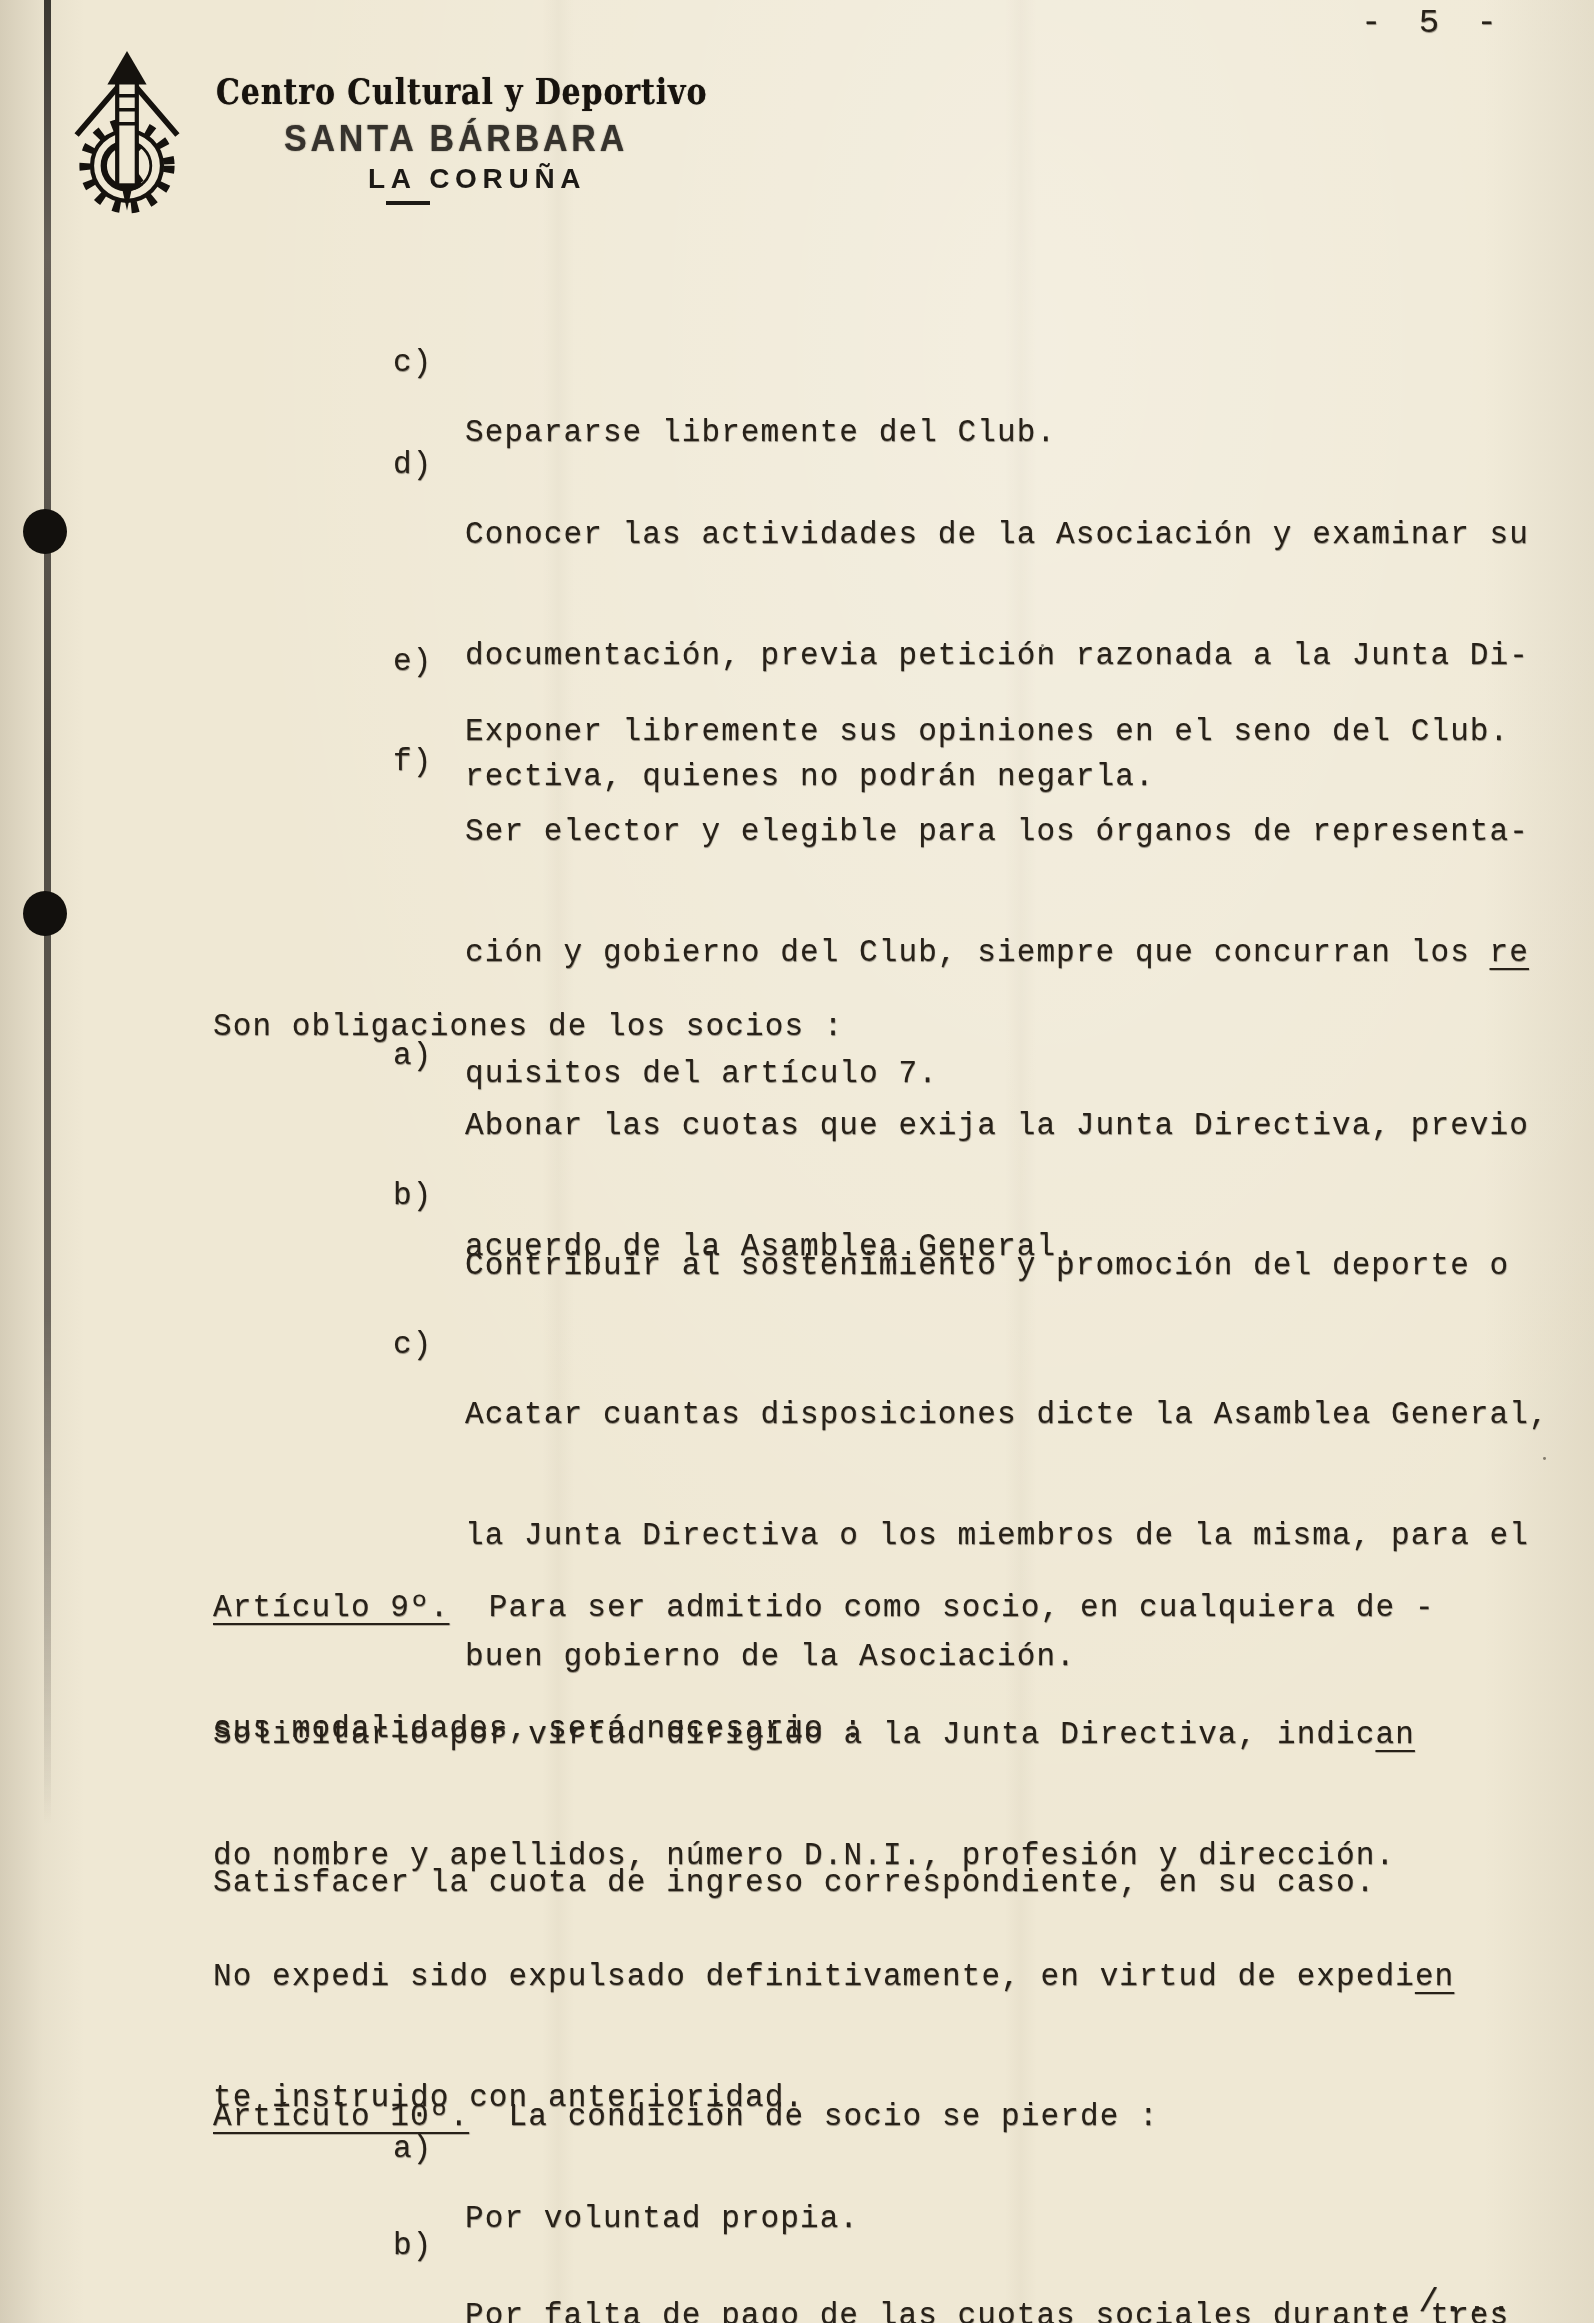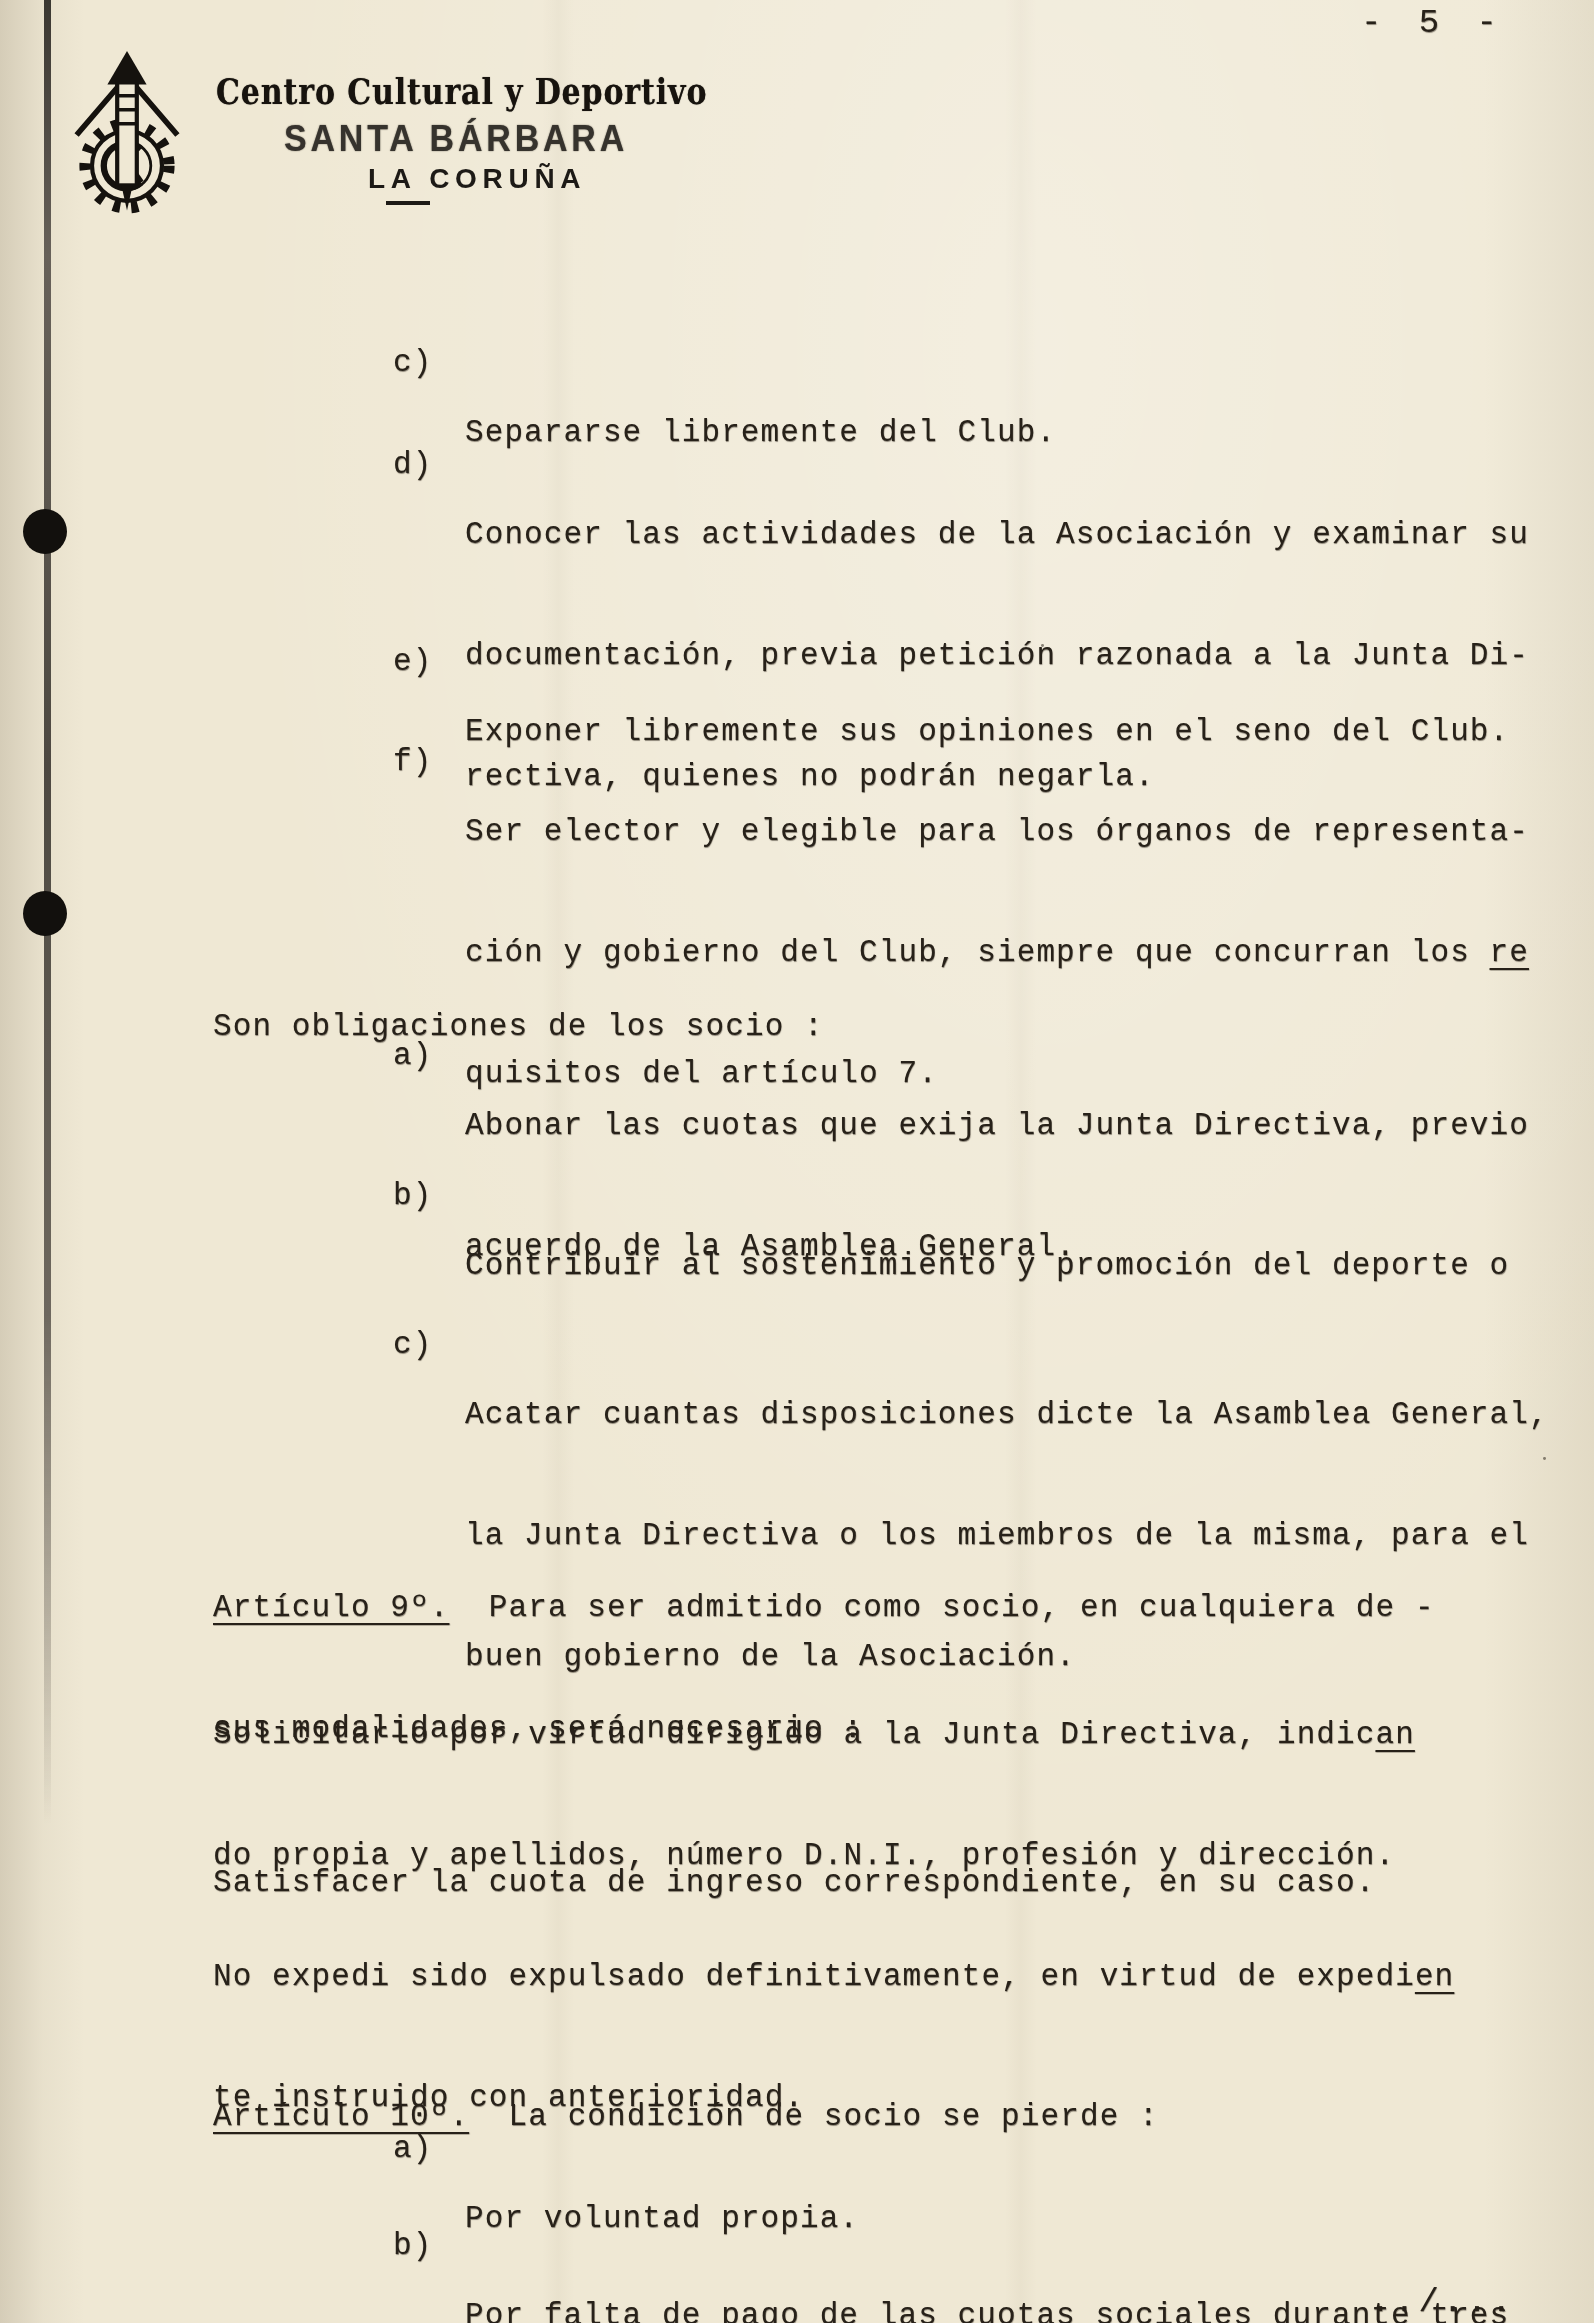--- a/index.html
+++ b/index.html
@@ -128,21 +128,21 @@
   <div class="item t" style="top:736px;">
     <span class="letter">f)</span>
     <div class="lines">
       <div class="line">Ser elector y elegible para los órganos de representa-</div>
       <div class="line"><span>ción y gobierno del Club, siempre que concurran los </span><span class="u">re</span></div>
       <div class="line">quisitos del artículo 7.</div>
     </div>
   </div>
 
   <div class="para t" style="top:931px;">
-    <div class="line">Son obligaciones de los socio :</div>
+    <div class="line">Son obligaciones de los socios :</div>
   </div>
 
   <div class="item t" style="top:1030px;">
     <span class="letter">a)</span>
     <div class="lines">
       <div class="line">Abonar las cuotas que exija la Junta Directiva, previo</div>
       <div class="line">acuerdo de la Asamblea General.</div>
     </div>
   </div>
 
@@ -162,21 +162,21 @@
     </div>
   </div>
 
   <div class="para t" style="top:1512px;">
     <div class="line"><span class="u">Artículo 9º.</span><span>  Para ser admitido como socio, en cualquiera de -</span></div>
     <div class="line">sus modalidades, será necesario :</div>
   </div>
 
   <div class="para t" style="top:1639px;">
     <div class="line"><span>Solicitarlo por virtud dirigido a la Junta Directiva, indic</span><span class="u">an</span></div>
-    <div class="line">do propia y apellidos, número D.N.I., profesión y dirección.</div>
+    <div class="line">do nombre y apellidos, número D.N.I., profesión y dirección.</div>
   </div>
 
   <div class="para t" style="top:1787px;">
     <div class="line">Satisfacer la cuota de ingreso correspondiente, en su caso.</div>
   </div>
 
   <div class="para t" style="top:1881px;">
     <div class="line"><span>No expedi sido expulsado definitivamente, en virtud de expedi</span><span class="u">en</span></div>
     <div class="line">te instruido con anterioridad.</div>
   </div>

